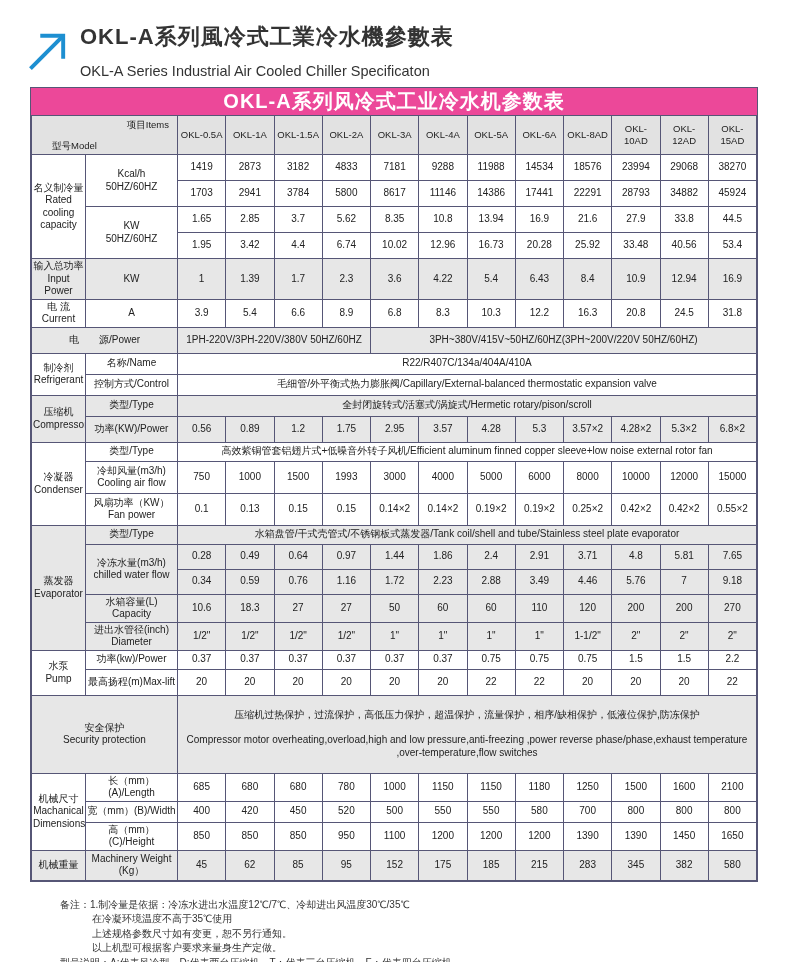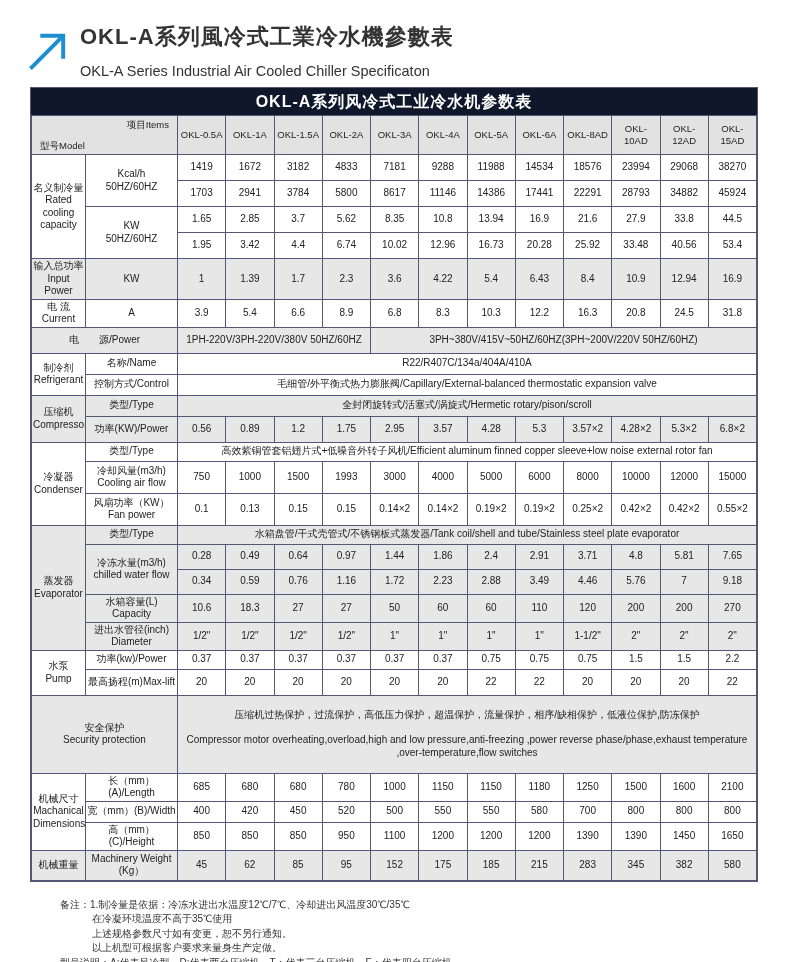--- a/index.html
+++ b/index.html
@@ -9,37 +9,37 @@
 
   
   .hdr { display:flex; align-items:flex-start; padding:24px 0 0 26px; }
   .logo { width:46px; height:48px; flex:0 0 auto; margin-top:2px; }
   .titles { margin-left:8px; }
   .title-zh { font-size:22px; font-weight:bold; color:#333; letter-spacing:1px; line-height:1.2; }
   .title-en { font-size:14.5px; color:#333; margin-top:13px; }
 
   
   .spec-wrap { margin:8px 31px 0 30px; border:1.5px solid #565676; }
-  .banner { background:#0f172a; color:#fff; text-align:center; font-size:16px; font-weight:bold;
+  .banner { background:#ec4899; color:#fff; text-align:center; font-size:20px; font-weight:bold;
             height:27px; line-height:27px; letter-spacing:1px; }
   table.spec { width:100%; border-collapse:collapse; table-layout:fixed; }
   table.spec td { border:1px solid #565676; text-align:center; vertical-align:middle;
                   font-size:10px; padding:1px 1px; height:20px; line-height:1.25;
                   overflow:hidden; white-space:pre-line; }
   col.c-label { width:54px; }
   col.c-item  { width:92px; }
 
   tr.model-row td { background:#e2e2e2; font-size:9.5px; }
   tr.g td { background:#e7e7e7; }
 
   td.corner { position:relative; padding:0;
      background-image:linear-gradient(to bottom right,
         transparent calc(50% - 0.6px), #565676 calc(50% - 0.6px),
         #565676 calc(50% + 0.6px), transparent calc(50% + 0.6px)); }
-  td.corner .model { position:absolute; left:8px;  bottom:2px; font-size:9.5px; }
+  td.corner .model { position:absolute; left:20px;  bottom:2px; font-size:9.5px; }
   td.corner .items { position:absolute; right:8px; top:3px;   font-size:9.5px; }
 
   td.sec  { font-size:9.8px; }
   td.item { font-size:9.6px; }
   td.span-cell { font-size:9.6px; white-space:nowrap; }
   td.security-cell { text-align:left; padding:3px 6px; white-space:normal; font-size:9.6px; line-height:1.5; }
 
   tr.r18 td{height:26px} tr.r19 td{height:19px} tr.r21 td{height:21px}
   tr.r25 td{height:25px} tr.r26 td{height:26px} tr.r30 td{height:30px}
   tr.r32 td{height:32px} tr.r50 td{height:50px}
@@ -106,21 +106,21 @@
           </tr>
 
         <tr class="r26">
           <td class="sec" rowspan="4">名义制冷量
 Rated
 cooling
 capacity</td>
           <td class="item" rowspan="2">Kcal/h
 50HZ/60HZ</td>
         <td>1419</td>
-            <td>1672</td>
+            <td>2873</td>
             <td>3182</td>
             <td>4833</td>
             <td>7181</td>
             <td>9288</td>
             <td>11988</td>
             <td>14534</td>
             <td>18576</td>
             <td>23994</td>
             <td>29068</td>
             <td>38270</td>

